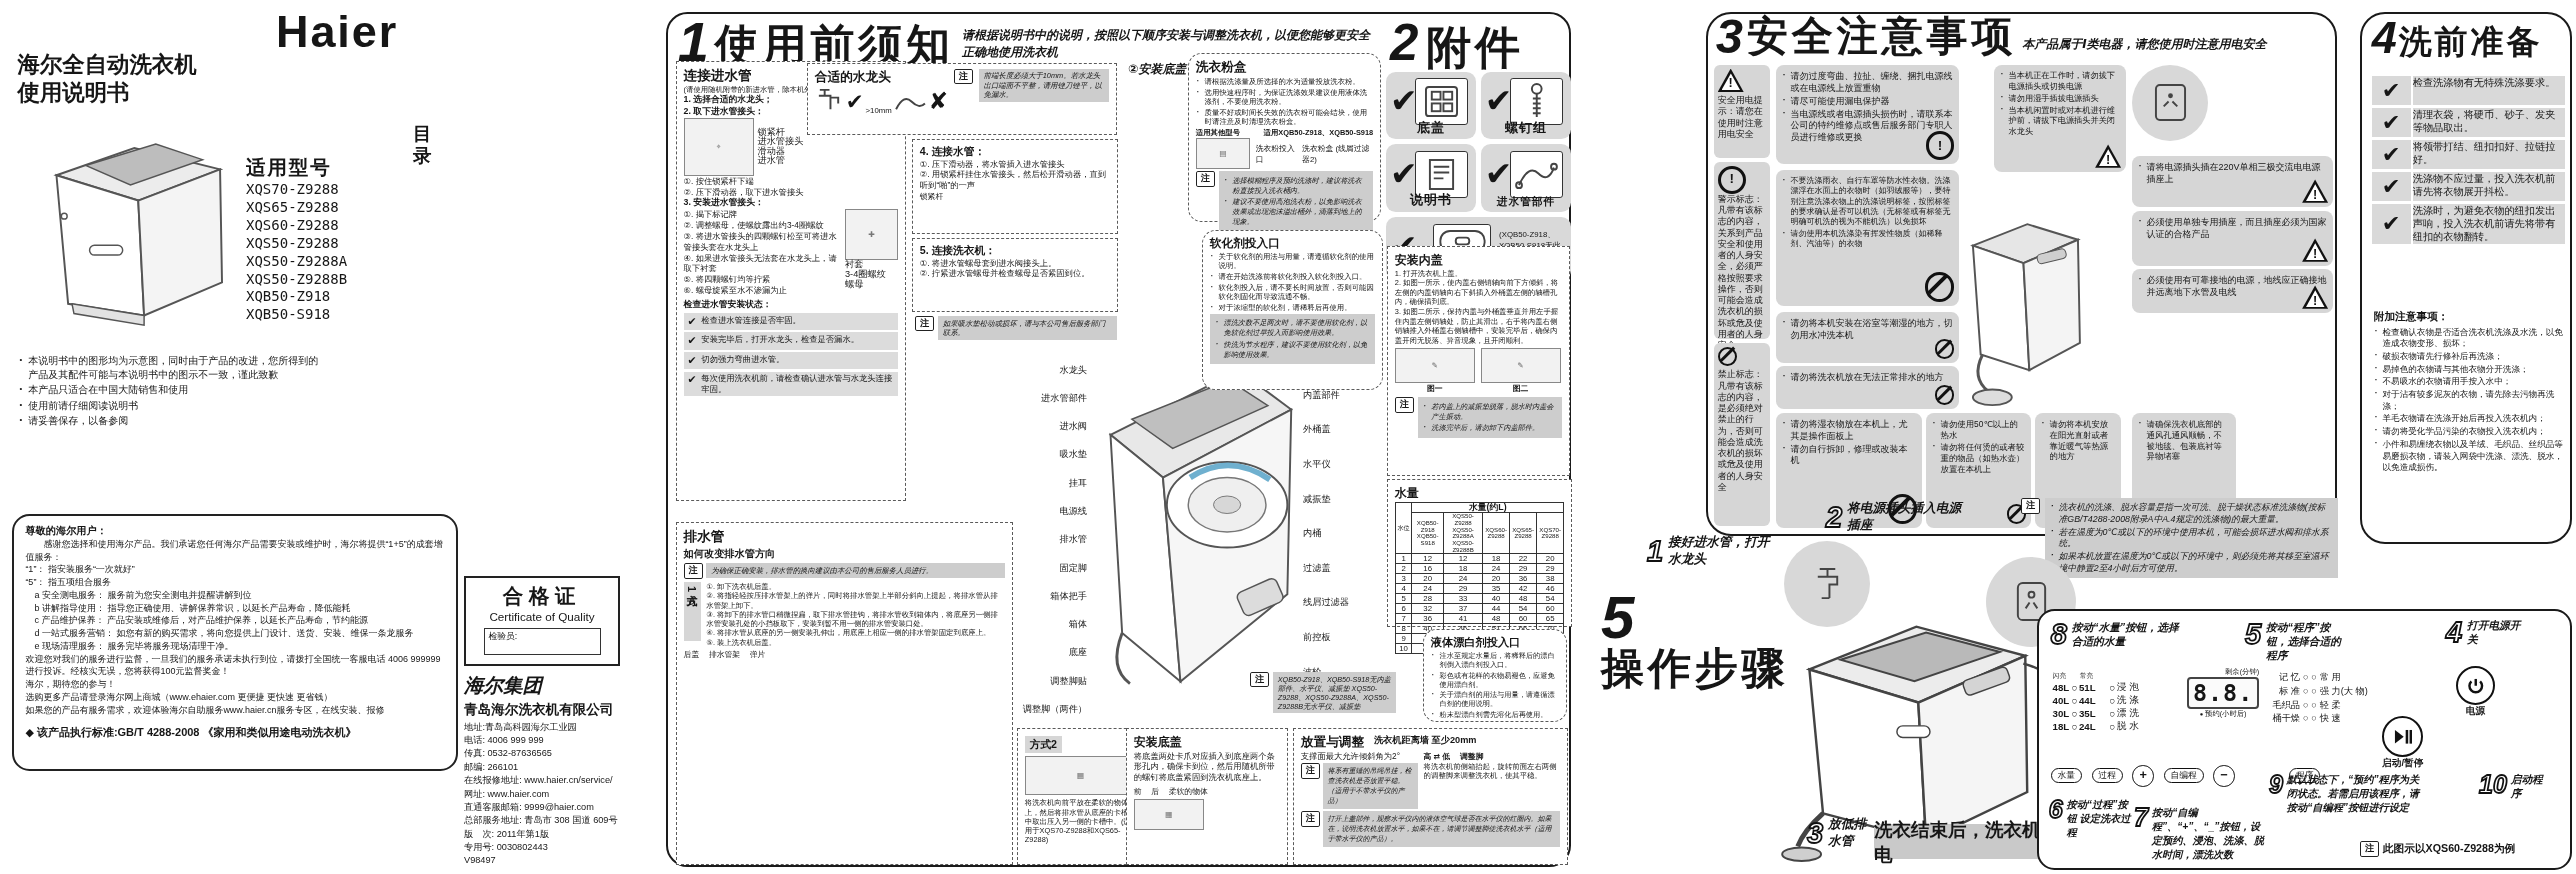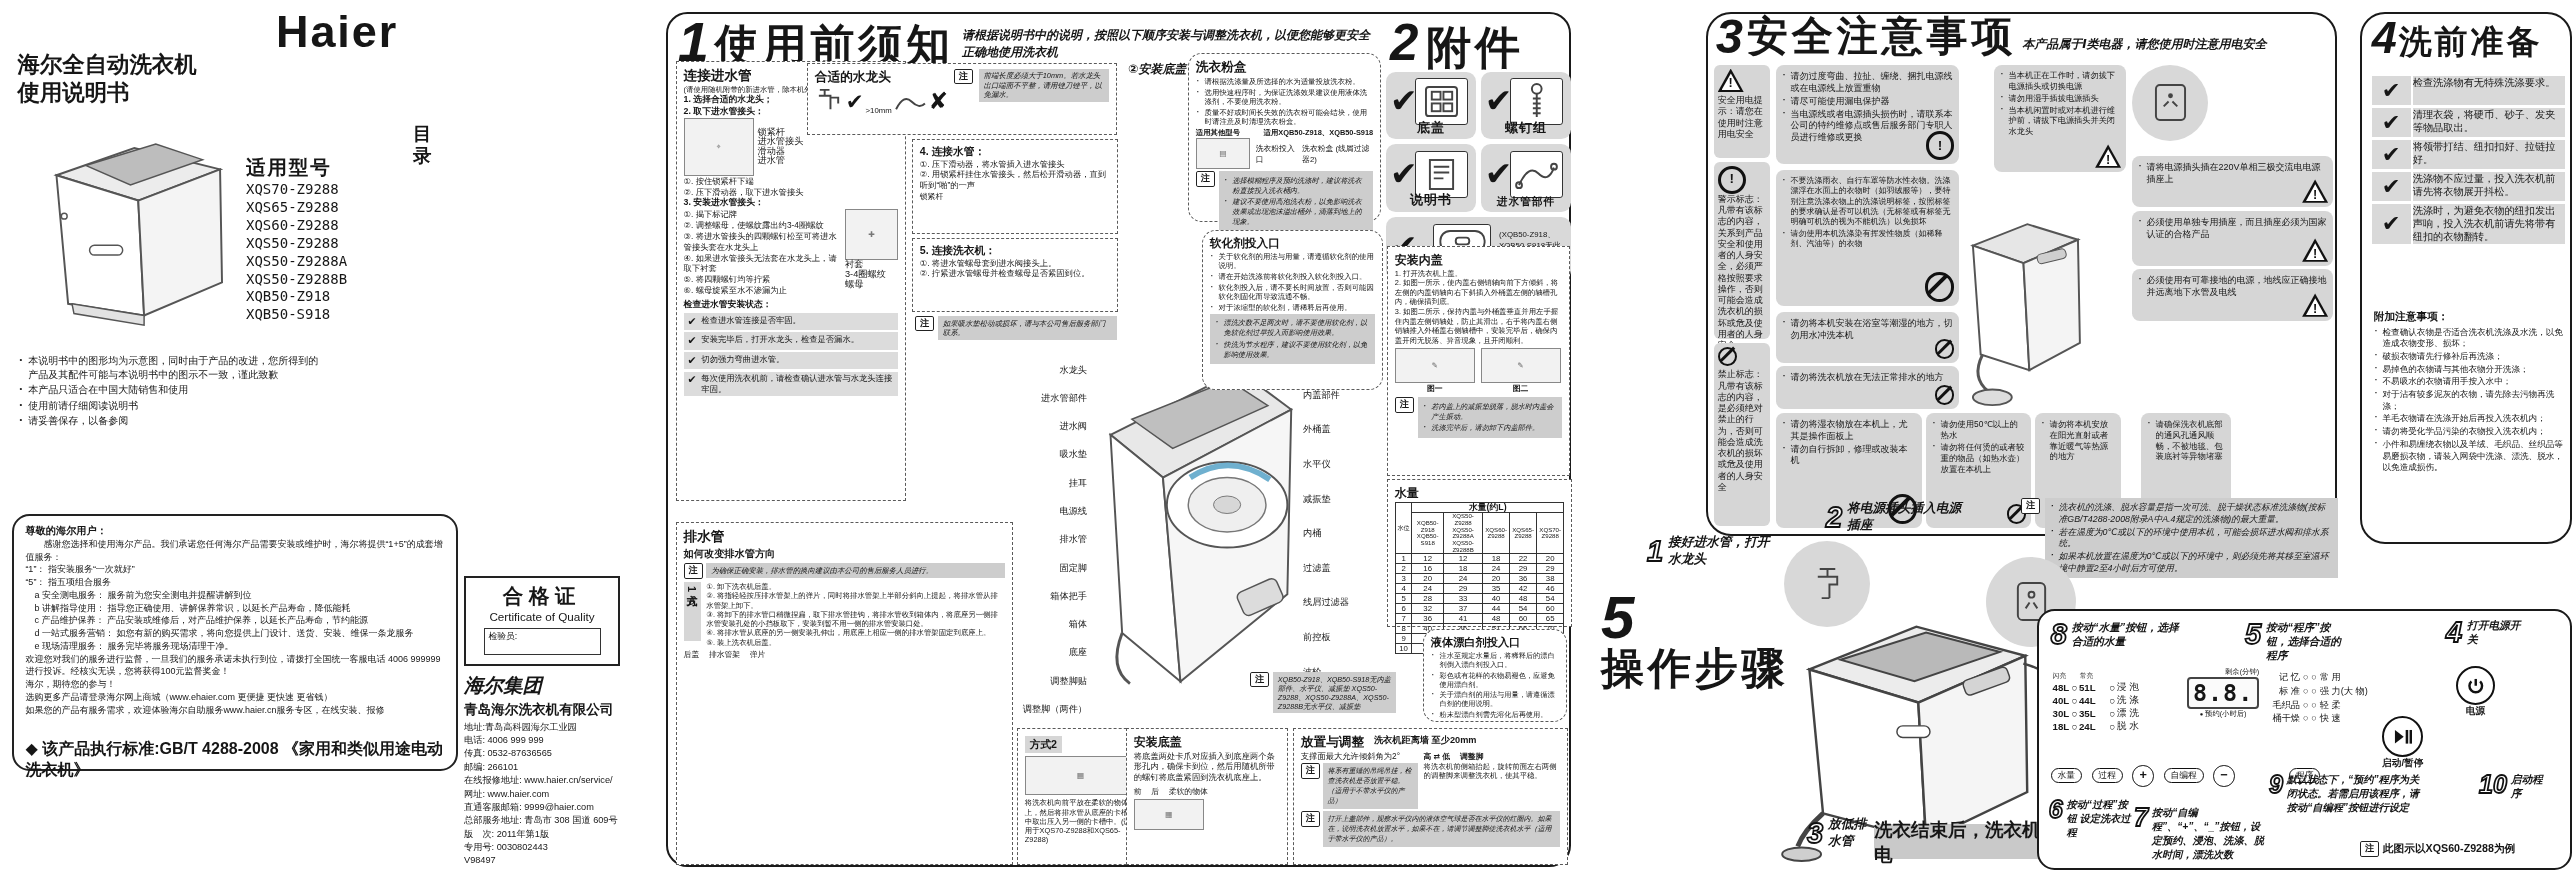--- a/index.html
+++ b/index.html
@@ -106,21 +106,21 @@
         <div>　a 安全测电服务： 服务前为您安全测电并提醒讲解到位</div>
         <div>　b 讲解指导使用： 指导您正确使用、讲解保养常识，以延长产品寿命，降低能耗</div>
         <div>　c 产品维护保养： 产品安装或维修后，对产品维护保养，以延长产品寿命，节约能源</div>
         <div>　d 一站式服务营销： 如您有新的购买需求，将向您提供上门设计、送货、安装、维保一条龙服务</div>
         <div>　e 现场清理服务： 服务完毕将服务现场清理干净。</div>
         <div>欢迎您对我们的服务进行监督，一旦我们的服务承诺未执行到位，请拨打全国统一客服电话 4006 999999进行投诉。经核实无误，您将获得100元监督奖金！</div>
         <div>海尔，期待您的参与！</div>
         <div>选购更多产品请登录海尔网上商城（www.ehaier.com 更便捷 更快速 更省钱）</div>
         <div>如果您的产品有服务需求，欢迎体验海尔自助服务www.haier.cn服务专区，在线安装、报修</div>
       </div>
-  <div class="bt" style="font-size:16px;margin-top:22px">◆ 该产品执行标准:GB/T 4288-2008 《家用和类似用途电动洗衣机》</div>
+  <div class="bt" style="font-size:11px;margin-top:8px">◆ 该产品执行标准:GB/T 4288-2008 《家用和类似用途电动洗衣机》</div>
  </div>
 
  <div class="abs" style="left:464px;top:576px;width:156px;height:90px;border:2.9px solid #222;text-align:center;padding-top:3.9px;box-sizing:border-box">
   <div class="bt" style="font-size:20.4px;letter-spacing:5.8px">合格证</div>
   <div style="font-size:11.7px">Certificate of Quality</div>
   <div style="margin:4.9px auto 0;width:117px;height:27px;border:1.5px solid #333;text-align:left;font-size:8.8px;padding:1.9px 3.9px;box-sizing:border-box">检验员:</div>
  </div>
  <div class="abs" style="left:464px;top:672px">
   <div class="bt it" style="font-size:19.5px">海尔集团</div>
   <div class="bt" style="font-size:13.6px;margin:1.9px 0">青岛海尔洗衣机有限公司</div>
@@ -673,39 +673,39 @@
    <path d="M24 164 q-12 24 6 38" stroke="#555" stroke-width="3" fill="none"></path>
    <ellipse cx="34" cy="208" rx="20" ry="8" fill="#ddd" stroke="#555" stroke-width="2"></ellipse>
   </svg>
 
   <div class="s3box" style="left:327px;top:399px;width:86px;height:115px">
    <div style="font-size:8.4px">
           <div class="bi">请勿将本机安放在阳光直射或者靠近暖气等热源的地方</div>
         </div>
    <span class="ic noi sm"></span>
   </div>
-  <div class="s3box" style="left:433px;top:399px;width:90px;height:115px">
+  <div class="s3box" style="left:424px;top:399px;width:104px;height:115px">
    <div style="font-size:8.4px">
           <div class="bi">请确保洗衣机底部的通风孔通风顺畅，不被地毯、包装底衬等异物堵塞</div>
         </div>
    <span class="ic noi sm"></span>
   </div>
   <div class="s3box" style="left:424px;top:142px;width:201px;height:51px">
    <div>
           <div class="bi">请将电源插头插在220V单相三极交流电电源插座上</div>
         </div>
    <span class="ic warn"></span>
   </div>
   <div class="s3box" style="left:424px;top:197px;width:201px;height:55px">
    <div>
           <div class="bi">必须使用单独专用插座，而且插座必须为国家认证的合格产品</div>
         </div>
    <span class="ic warn"></span>
   </div>
-  <div class="s3box" style="left:424px;top:255px;width:201px;height:52px">
+  <div class="s3box" style="left:424px;top:255px;width:201px;height:44px">
    <div>
           <div class="bi">必须使用有可靠接地的电源，地线应正确接地并远离地下水管及电线</div>
         </div>
    <span class="ic warn"></span>
   </div>
   <div class="circle-callout" style="left:424px;top:51px;width:76px;height:76px">
    <svg width="33" height="39" viewBox="0 0 34 40">
           <rect x="2" y="2" width="30" height="36" rx="4" class="gline" fill="#fff"></rect>
           <circle cx="17" cy="13" r="2.5" fill="#444"></circle>
           <path class="gline" d="M10 24 l5 -5 M24 24 l-5 -5"></path>

